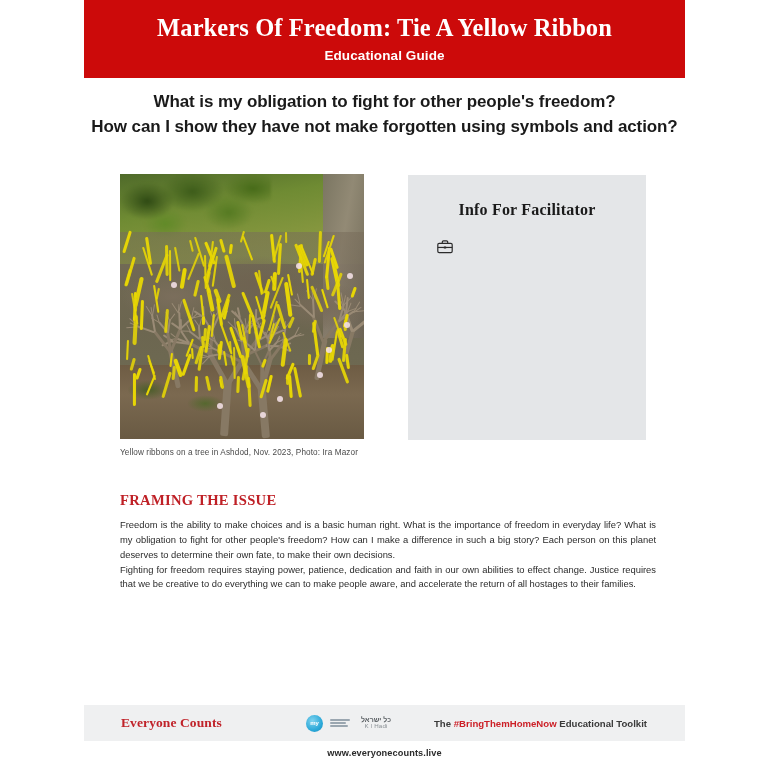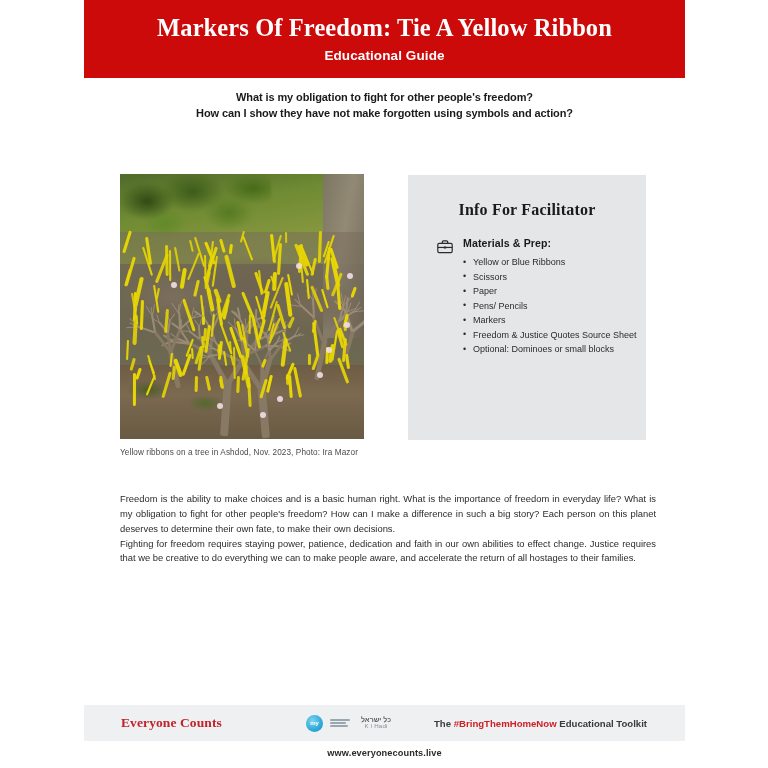--- a/index.html
+++ b/index.html
@@ -53,21 +53,21 @@
   .question-block {
     position: absolute;
     left: 84px;
     top: 90px;
     width: 601px;
     text-align: center;
   }
   .question-line {
     font-family: "Liberation Sans", sans-serif;
     font-weight: bold;
-    font-size: 11px;
+    font-size: 17px;
     color: #1a1a1a;
     line-height: 1.45;
     letter-spacing: -0.1px;
   }
 
   
   .photo-wrap {
     position: absolute;
     left: 120px;
     top: 174px;
@@ -694,36 +694,25 @@
 
   <div class="info-row">
     <span class="info-icon">
       <svg viewBox="0 0 24 24" width="18" height="18" fill="none" stroke="currentColor" stroke-width="1.6">
         <rect x="2.4" y="7.2" width="19.2" height="12.4" rx="1.8"></rect>
         <path d="M8.4 7.2 V5.4 a1.6 1.6 0 0 1 1.6-1.6 h4 a1.6 1.6 0 0 1 1.6 1.6 V7.2"></path>
         <path d="M2.4 12.6 H21.6"></path>
         <rect x="10.3" y="11.2" width="3.4" height="2.9" rx="0.7" fill="currentColor" stroke="none"></rect>
       </svg>
     </span>
-    <div>
-      <div class="info-label">Materials &amp; Prep:</div>
-      <ul class="mat-list" id="mat-list">
-          <li>Yellow or Blue Ribbons</li>
-          <li>Scissors</li>
-          <li>Paper</li>
-          <li>Pens/ Pencils</li>
-          <li>Markers</li>
-          <li>Freedom &amp; Justice Quotes Source Sheet</li>
-          <li>Optional: Dominoes or small blocks</li>
-        </ul>
-    </div>
   </div>
 </div>
 
 <div class="section">
+  <div class="section-head">FRAMING THE ISSUE</div>
   <p class="body-par">Freedom is the ability to make choices and is a basic human right. What is the importance of freedom in everyday life? What is my obligation to fight for other people's freedom? How can I make a difference in such a big story?  Each person on this planet deserves to determine their own fate, to make their own decisions.</p>
   <p class="body-par">Fighting for freedom requires staying power, patience, dedication and faith in our own abilities to effect change. Justice requires that we be creative to do everything we can to make people aware, and accelerate the return of all hostages to their families.</p>
 </div>
 
 <div class="footer-bar">
   <div class="footer-brand">Everyone Counts</div>
 
   <div class="footer-logos">
     <span class="logo-circle">my</span>
     <span class="logo-lines">

